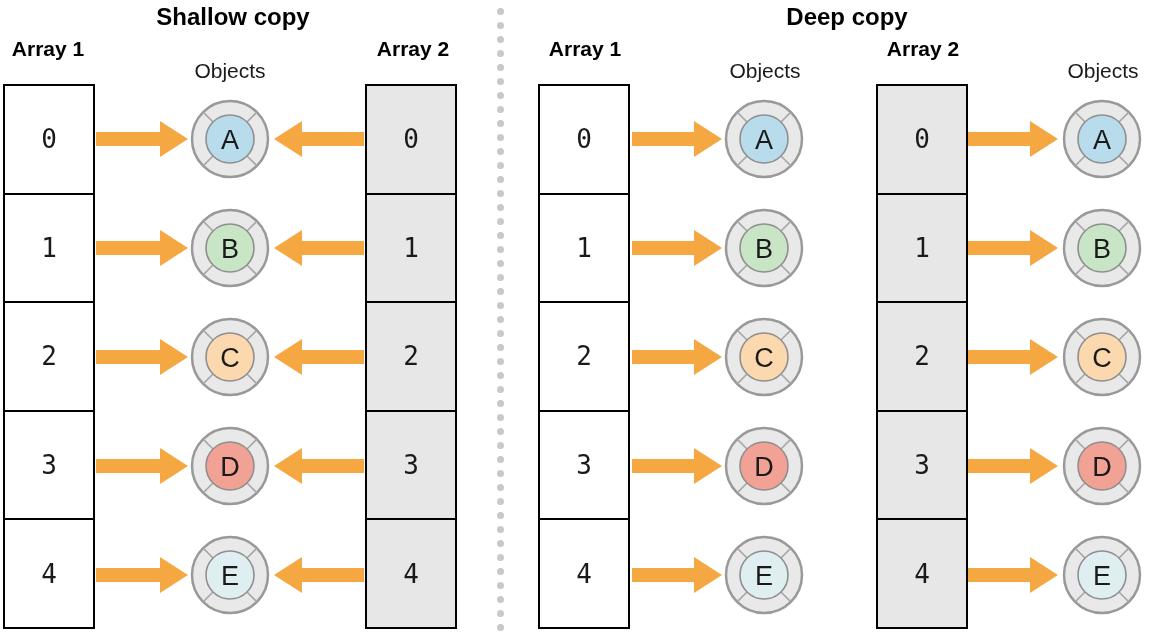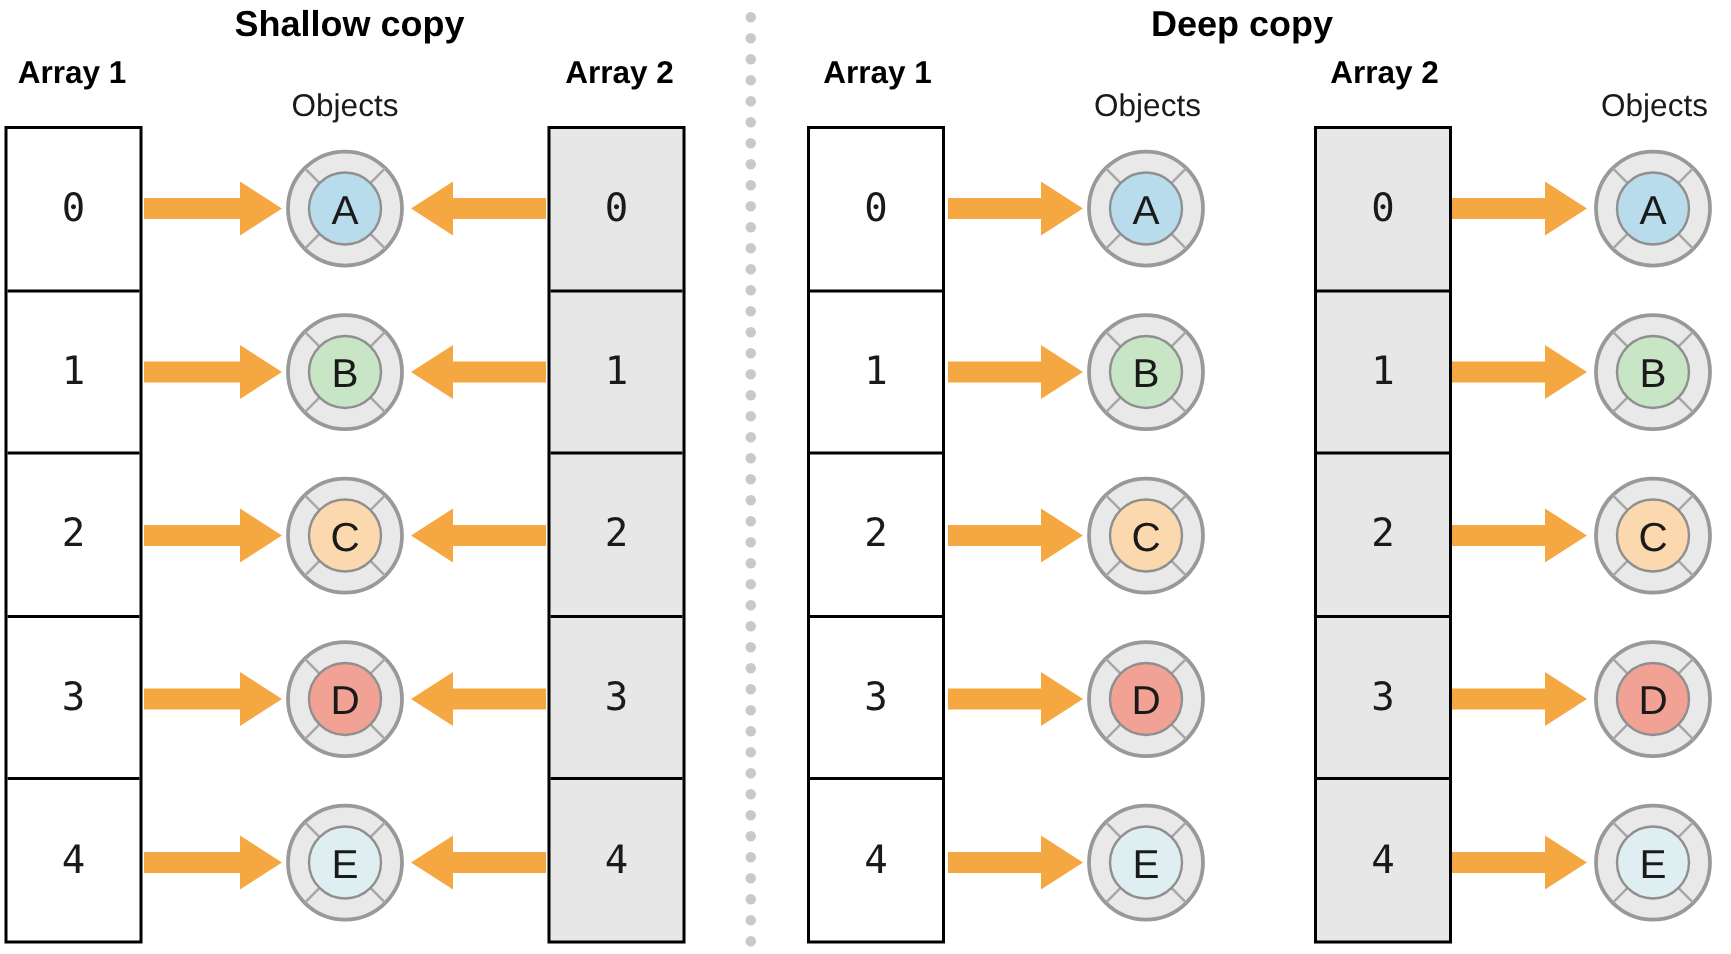--- a/index.html
+++ b/index.html
@@ -43,21 +43,21 @@
     display:flex;flex-direction:column;gap:7px;
   }
   .dot{width:7px;height:7px;border-radius:50%;}
 </style>
 </head>
 <body>
 
 <div id="canvas">
 
   <div class="title" style="left:233px">Shallow copy</div>
-  <div class="title" style="left:828px">Deep copy</div>
+  <div class="title" style="left:847px">Deep copy</div>
 
   <div class="array-label" style="left:48px">Array 1</div>
   <div class="array-label" style="left:413px">Array 2</div>
   <div class="array-label" style="left:585px">Array 1</div>
   <div class="array-label" style="left:923px">Array 2</div>
 
   <div class="objects-label" style="left:230px">Objects</div>
   <div class="objects-label" style="left:765px">Objects</div>
   <div class="objects-label" style="left:1103px">Objects</div>
 

